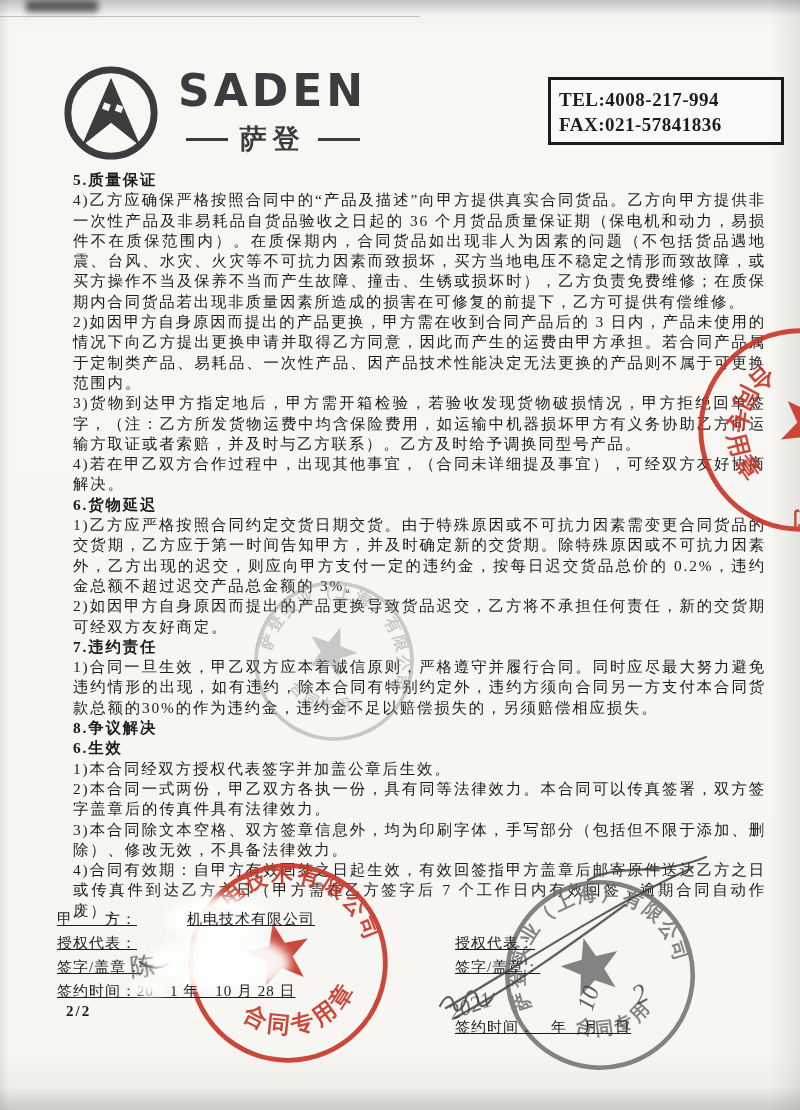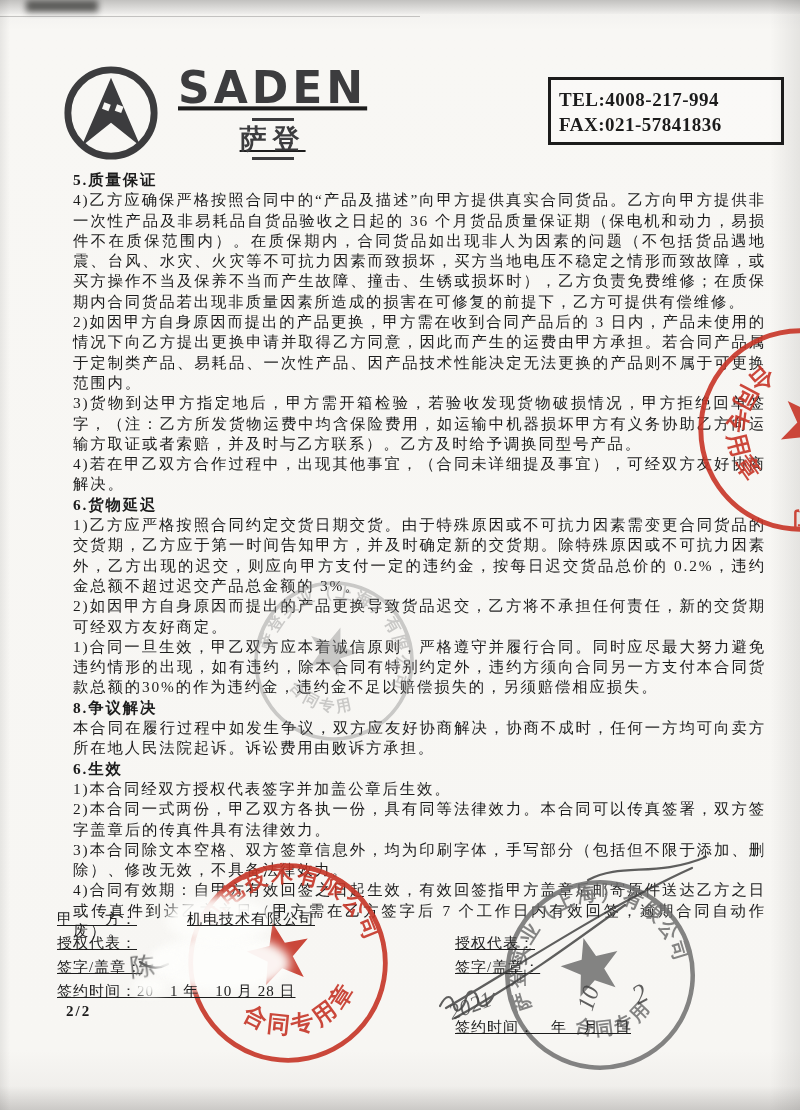--- a/index.html
+++ b/index.html
@@ -6,23 +6,23 @@
   .paper{position:absolute;inset:0;background:linear-gradient(180deg,#efeeec 0,#f8f7f4 30px,#f7f6f3 1050px,#eceae7 1110px);font-family:"Liberation Serif",serif;color:#1c1c1c;}
   .edge-top{position:absolute;left:0;top:0;width:800px;height:14px;background:linear-gradient(180deg,#c2c1bf,#efeeec);z-index:1;}
   .edge-bottom{position:absolute;left:0;top:1086px;width:800px;height:24px;background:linear-gradient(180deg,rgba(0,0,0,0),rgba(0,0,0,.14));z-index:1;}
   .edge-right{position:absolute;right:0;top:0;width:30px;height:1110px;background:linear-gradient(90deg,rgba(0,0,0,0),rgba(0,0,0,.08));z-index:1;}
   .edge-left{position:absolute;left:0;top:0;width:10px;height:1110px;background:linear-gradient(90deg,rgba(0,0,0,.07),rgba(0,0,0,0));z-index:1;}
   .smudge{position:absolute;left:26px;top:0;width:72px;height:12px;background:#3c3c3a;filter:blur(3px);opacity:.8;z-index:2;}
   .fold-line{position:absolute;left:0;top:16px;width:420px;height:1px;background:#c3c2c0;z-index:1;}
 
   .logo{position:absolute;left:62px;top:64px;display:flex;align-items:center;z-index:2;}
   .emblem{width:98px;height:98px;}
-  .logo-text{margin-left:18px;display:flex;flex-direction:column;align-items:center;text-decoration:underline;}
+  .logo-text{margin-left:18px;display:flex;flex-direction:column;align-items:center;}
   .brand{font-family:"DejaVu Sans",sans-serif;font-weight:800;font-size:44px;letter-spacing:4px;color:#3c3c3e;transform:scaleY(1.02);line-height:1;}
-  .brand-row{display:flex;align-items:center;margin-top:8px;flex-direction:column;}
+  .brand-row{display:flex;align-items:center;margin-top:8px;}
   .dash-bar{width:42px;height:3px;background:#3c3c3e;}
   .brand-cn{font-size:27px;font-weight:bold;color:#3c3c3e;margin:0 12px;letter-spacing:6px;}
 
   .telbox{position:absolute;left:548px;top:77px;width:214px;border:3px solid #1c1c1c;padding:7px 8px 5px 8px;z-index:2;background:rgba(255,255,255,.25);}
   .telbox div{font-weight:bold;font-size:19px;letter-spacing:.5px;line-height:25px;white-space:nowrap;}
 
   .content{position:absolute;left:73px;top:170px;width:693px;font-size:15.4px;line-height:20.3px;letter-spacing:1.85px;text-align:justify;z-index:2;}
   .content p{margin:0;}
   .sec-title{font-weight:bold;}
 
@@ -70,23 +70,23 @@
 
   <div class="content">
     <div class="sec-title">5.质量保证</div>
     <p>4)乙方应确保严格按照合同中的“产品及描述”向甲方提供真实合同货品。乙方向甲方提供非一次性产品及非易耗品自货品验收之日起的 36 个月货品质量保证期（保电机和动力，易损件不在质保范围内）。在质保期内，合同货品如出现非人为因素的问题（不包括货品遇地震、台风、水灾、火灾等不可抗力因素而致损坏，买方当地电压不稳定之情形而致故障，或买方操作不当及保养不当而产生故障、撞击、生锈或损坏时），乙方负责免费维修；在质保期内合同货品若出现非质量因素所造成的损害在可修复的前提下，乙方可提供有偿维修。</p>
     <p>2)如因甲方自身原因而提出的产品更换，甲方需在收到合同产品后的 3 日内，产品未使用的情况下向乙方提出更换申请并取得乙方同意，因此而产生的运费由甲方承担。若合同产品属于定制类产品、易耗品、一次性产品、因产品技术性能决定无法更换的产品则不属于可更换范围内。</p>
     <p>3)货物到达甲方指定地后，甲方需开箱检验，若验收发现货物破损情况，甲方拒绝回单签字，（注：乙方所发货物运费中均含保险费用，如运输中机器损坏甲方有义务协助乙方向运输方取证或者索赔，并及时与乙方联系）。乙方及时给予调换同型号产品。</p>
     <p>4)若在甲乙双方合作过程中，出现其他事宜，（合同未详细提及事宜），可经双方友好协商解决。</p>
     <div class="sec-title">6.货物延迟</div>
     <p>1)乙方应严格按照合同约定交货日期交货。由于特殊原因或不可抗力因素需变更合同货品的交货期，乙方应于第一时间告知甲方，并及时确定新的交货期。除特殊原因或不可抗力因素外，乙方出现的迟交，则应向甲方支付一定的违约金，按每日迟交货品总价的 0.2%，违约金总额不超过迟交产品总金额的 3%。</p>
     <p>2)如因甲方自身原因而提出的产品更换导致货品迟交，乙方将不承担任何责任，新的交货期可经双方友好商定。</p>
+    <div class="sec-title">7.违约责任</div>
     <p>1)合同一旦生效，甲乙双方应本着诚信原则，严格遵守并履行合同。同时应尽最大努力避免违约情形的出现，如有违约，除本合同有特别约定外，违约方须向合同另一方支付本合同货款总额的30%的作为违约金，违约金不足以赔偿损失的，另须赔偿相应损失。</p>
     <div class="sec-title">8.争议解决</div>
-    <p>本合同在履行过程中如发生争议，双方应友好协商解决，协商不成时，任何一方均可向卖方所在地人民法院起诉。诉讼费用由败诉方承担。</p>
     <div class="sec-title">6.生效</div>
     <p>1)本合同经双方授权代表签字并加盖公章后生效。</p>
     <p>2)本合同一式两份，甲乙双方各执一份，具有同等法律效力。本合同可以传真签署，双方签字盖章后的传真件具有法律效力。</p>
     <p>3)本合同除文本空格、双方签章信息外，均为印刷字体，手写部分（包括但不限于添加、删除）、修改无效，不具备法律效力。</p>
     <p>4)合同有效期：自甲方有效回签之日起生效，有效回签指甲方盖章后邮寄原件送达乙方之日或传真件到达乙方之日（甲方需在乙方签字后 7 个工作日内有效回签，逾期合同自动作废）。</p>
   </div>
 
   <svg class="stamp" style="left:250px;top:577px;width:168px;height:168px;transform:rotate(20deg);opacity:.42;" viewBox="0 0 220 220">
     <defs>
       <path id="d-ring" d="M 50,170 A 84,84 0 1 1 170,170"></path>

